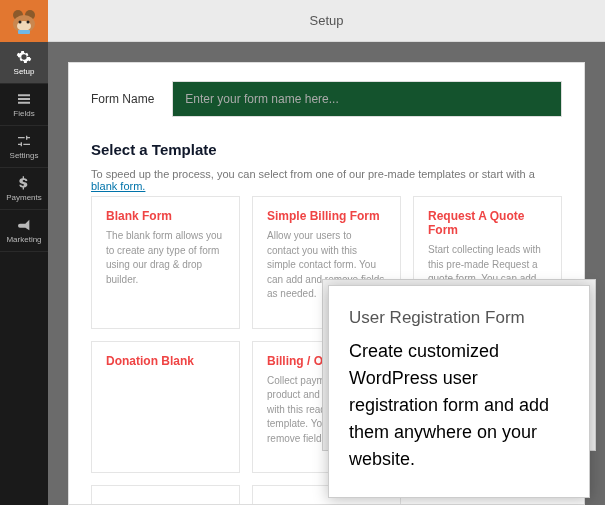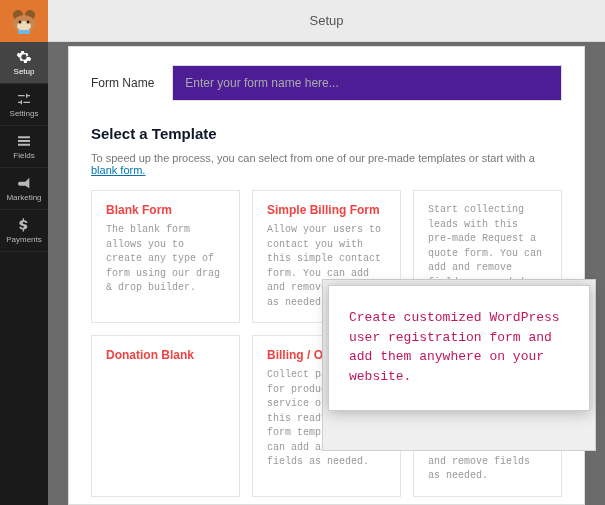--- a/index.html
+++ b/index.html
@@ -9,41 +9,41 @@
 .logo { width: 48px; height: 42px; background: #e27730; display: flex; align-items: center; justify-content: center; }
 .logo-inner { width: 32px; height: 26px; position: relative; }
 .logo-inner svg { width: 100%; height: 100%; }
 .sidebar-item { height: 42px; display: flex; flex-direction: column; align-items: center; justify-content: center; color: #b8b8b8; cursor: pointer; border-bottom: 1px solid #2a2a2a; font-size: 8px; gap: 2px; }
 .sidebar-item.active { background: #444; color: #fff; }
 .sidebar-item svg { width: 16px; height: 16px; fill: currentColor; }
 .sidebar-label { font-size: 8px; }
 
 .main { position: absolute; left: 48px; top: 0; right: 0; bottom: 0; display: flex; flex-direction: column; }
 .tab-bar { height: 42px; background: #ebebeb; border-bottom: 1px solid #d8d8d8; display: flex; align-items: center; justify-content: center; color: #555; font-size: 13px; }
-.content-wrap { background: #6b6b6b; padding: 4px 20px 0 20px; flex: 1; overflow: hidden; }
+.content-wrap { background: #6b6b6b; padding: 20px 20px 0 20px; flex: 1; overflow: hidden; }
 .panel { background: #fff; border: 1px solid #ddd; height: 100%; padding: 18px 22px; overflow: hidden; }
 
 .name-row { display: flex; align-items: center; gap: 18px; margin-bottom: 24px; }
 .name-label { font-size: 12px; color: #333; }
-.name-input { flex: 1; padding: 10px 12px; border: 1px solid #ddd; font-size: 12px; color: #999; background: #4c1d95; }
+.name-input { flex: 1; padding: 10px 12px; border: 1px solid #ddd; font-size: 12px; color: #999; background: #14532d; }
 .name-input::placeholder { color: #aaa; }
 
 .section-title { font-size: 15px; font-weight: 600; color: #0f172a; margin-bottom: 10px; }
-.section-desc { font-size: 11px; color: #777; margin-bottom: 14px; }
+.section-desc { font-size: 11px; color: #777; margin-bottom: 4px; }
 .section-desc a { color: #0073aa; text-decoration: underline; }
 
 .template-grid { display: grid; grid-template-columns: repeat(3, 1fr); gap: 12px; }
 .template-card { border: 1px solid #e5e5e5; padding: 12px 14px; background: #fff; }
 .template-title { font-size: 12px; font-weight: 600; color: #ef4444; margin-bottom: 6px; }
-.template-desc { font-size: 10px; color: #999; line-height: 1.45; font-family: Liberation Mono, monospace; }
+.template-desc { font-size: 10px; color: #999; line-height: 1.45; }
 
 .popup { position: absolute; left: 328px; top: 285px; width: 262px; background: #fff; border: 1px solid #ccc; box-shadow: 0 2px 14px rgba(0,0,0,0.25); padding: 22px 20px 24px 20px; z-index: 50; }
 .popup-outer { position: absolute; left: 322px; top: 279px; width: 274px; height: 172px; border: 1px solid #d0d0d0; background: #efefef; z-index: 49; }
 .popup-title { font-size: 17px; color: #555; font-weight: 400; margin-bottom: 10px; }
-.popup-desc { font-size: 13px; color: #be185d; line-height: 1.5; font-family: Liberation Mono, monospace; }
+.popup-desc { font-size: 18px; color: #000000; line-height: 1.5; }
 </style>
 </head>
 <body>
 
 <div class="sidebar">
   <div class="logo">
     <div class="logo-inner">
       <svg viewBox="0 0 32 26">
           <circle cx="10" cy="7" r="5" fill="#8b5a2b"></circle>
           <circle cx="22" cy="7" r="5" fill="#8b5a2b"></circle>
@@ -56,41 +56,41 @@
     </div>
   </div>
   <div class="sidebar-item active">
     <svg viewBox="0 0 24 24">
         <path d="M12 8a4 4 0 100 8 4 4 0 000-8zm9 4a7 7 0 01-.1 1.2l2 1.6-2 3.4-2.4-1a7 7 0 01-2 1.2l-.4 2.6h-4l-.4-2.6a7 7 0 01-2-1.2l-2.4 1-2-3.4 2-1.6A7 7 0 013 12a7 7 0 01.1-1.2l-2-1.6 2-3.4 2.4 1a7 7 0 012-1.2L7.9 3h4l.4 2.6a7 7 0 012 1.2l2.4-1 2 3.4-2 1.6c0 .4.1.8.1 1.2z"></path>
       </svg>
     <span class="sidebar-label">Setup</span>
   </div>
   <div class="sidebar-item">
     <svg viewBox="0 0 24 24">
+        <path d="M3 5h18v3H3zm0 5.5h18v3H3zm0 5.5h18v3H3z"></path>
+      </svg>
+    <span class="sidebar-label">Fields</span>
+  </div>
+  <div class="sidebar-item">
+    <svg viewBox="0 0 24 24">
         <path d="M3 6h10v2H3zm14 0h4v2h-4zm-2-2h2v6h-2zM3 16h4v2H3zm8 0h10v2H11zm-4-2h2v6H7z"></path>
       </svg>
     <span class="sidebar-label">Settings</span>
   </div>
   <div class="sidebar-item">
     <svg viewBox="0 0 24 24">
-        <path d="M3 5h18v3H3zm0 5.5h18v3H3zm0 5.5h18v3H3z"></path>
+        <path d="M12 2v3c3 0 5 1.5 5 4h-3c0-1-.8-1.5-2-1.5s-2 .5-2 1.5 1 1.3 3 1.8c2.5.6 4 1.5 4 4 0 2.3-1.8 3.7-5 4v3h-2v-3c-3 0-5-1.5-5-4h3c0 1 .8 1.5 2 1.5s2-.5 2-1.5-1-1.3-3-1.8C6.5 12.4 5 11.5 5 9c0-2.3 1.8-3.7 5-4V2z"></path>
       </svg>
-    <span class="sidebar-label">Fields</span>
+    <span class="sidebar-label">Payments</span>
   </div>
   <div class="sidebar-item">
     <svg viewBox="0 0 24 24">
         <path d="M20 4v16l-6-4H6a3 3 0 010-6h8z"></path>
       </svg>
     <span class="sidebar-label">Marketing</span>
-  </div>
-  <div class="sidebar-item">
-    <svg viewBox="0 0 24 24">
-        <path d="M12 2v3c3 0 5 1.5 5 4h-3c0-1-.8-1.5-2-1.5s-2 .5-2 1.5 1 1.3 3 1.8c2.5.6 4 1.5 4 4 0 2.3-1.8 3.7-5 4v3h-2v-3c-3 0-5-1.5-5-4h3c0 1 .8 1.5 2 1.5s2-.5 2-1.5-1-1.3-3-1.8C6.5 12.4 5 11.5 5 9c0-2.3 1.8-3.7 5-4V2z"></path>
-      </svg>
-    <span class="sidebar-label">Payments</span>
   </div>
 </div>
 
 <div class="main">
   <div class="tab-bar">
     <span>Setup</span>
   </div>
   <div class="content-wrap">
     <div class="panel">
       <div class="name-row">
@@ -104,20 +104,21 @@
       <div class="template-grid">
         <div class="template-card">
           <div class="template-title">Blank Form</div>
           <div class="template-desc">The blank form allows you to create any type of form using our drag &amp; drop builder.</div>
         </div>
         <div class="template-card">
           <div class="template-title">Simple Billing Form</div>
           <div class="template-desc">Allow your users to contact you with this simple contact form. You can add and remove fields as needed.</div>
         </div>
         <div class="template-card">
+          <div class="template-title">Request A Quote Form</div>
           <div class="template-desc">Start collecting leads with this pre-made Request a quote form. You can add and remove fields as needed.</div>
         </div>
         <div class="template-card">
           <div class="template-title">Donation Blank</div>
         </div>
         <div class="template-card">
           <div class="template-title">Billing / Order Form</div>
           <div class="template-desc">Collect payments for product and service orders with this ready-made form template. You can add and remove fields as needed.</div>
         </div>
         <div class="template-card">
@@ -132,14 +133,15 @@
           
           
         </div>
       </div>
     </div>
   </div>
 </div>
 
 <div class="popup-outer"></div>
 <div class="popup">
+  <div class="popup-title">User Registration Form</div>
   <div class="popup-desc">Create customized WordPress user registration form and add them anywhere on your website.</div>
 </div>
 
 </body></html>

